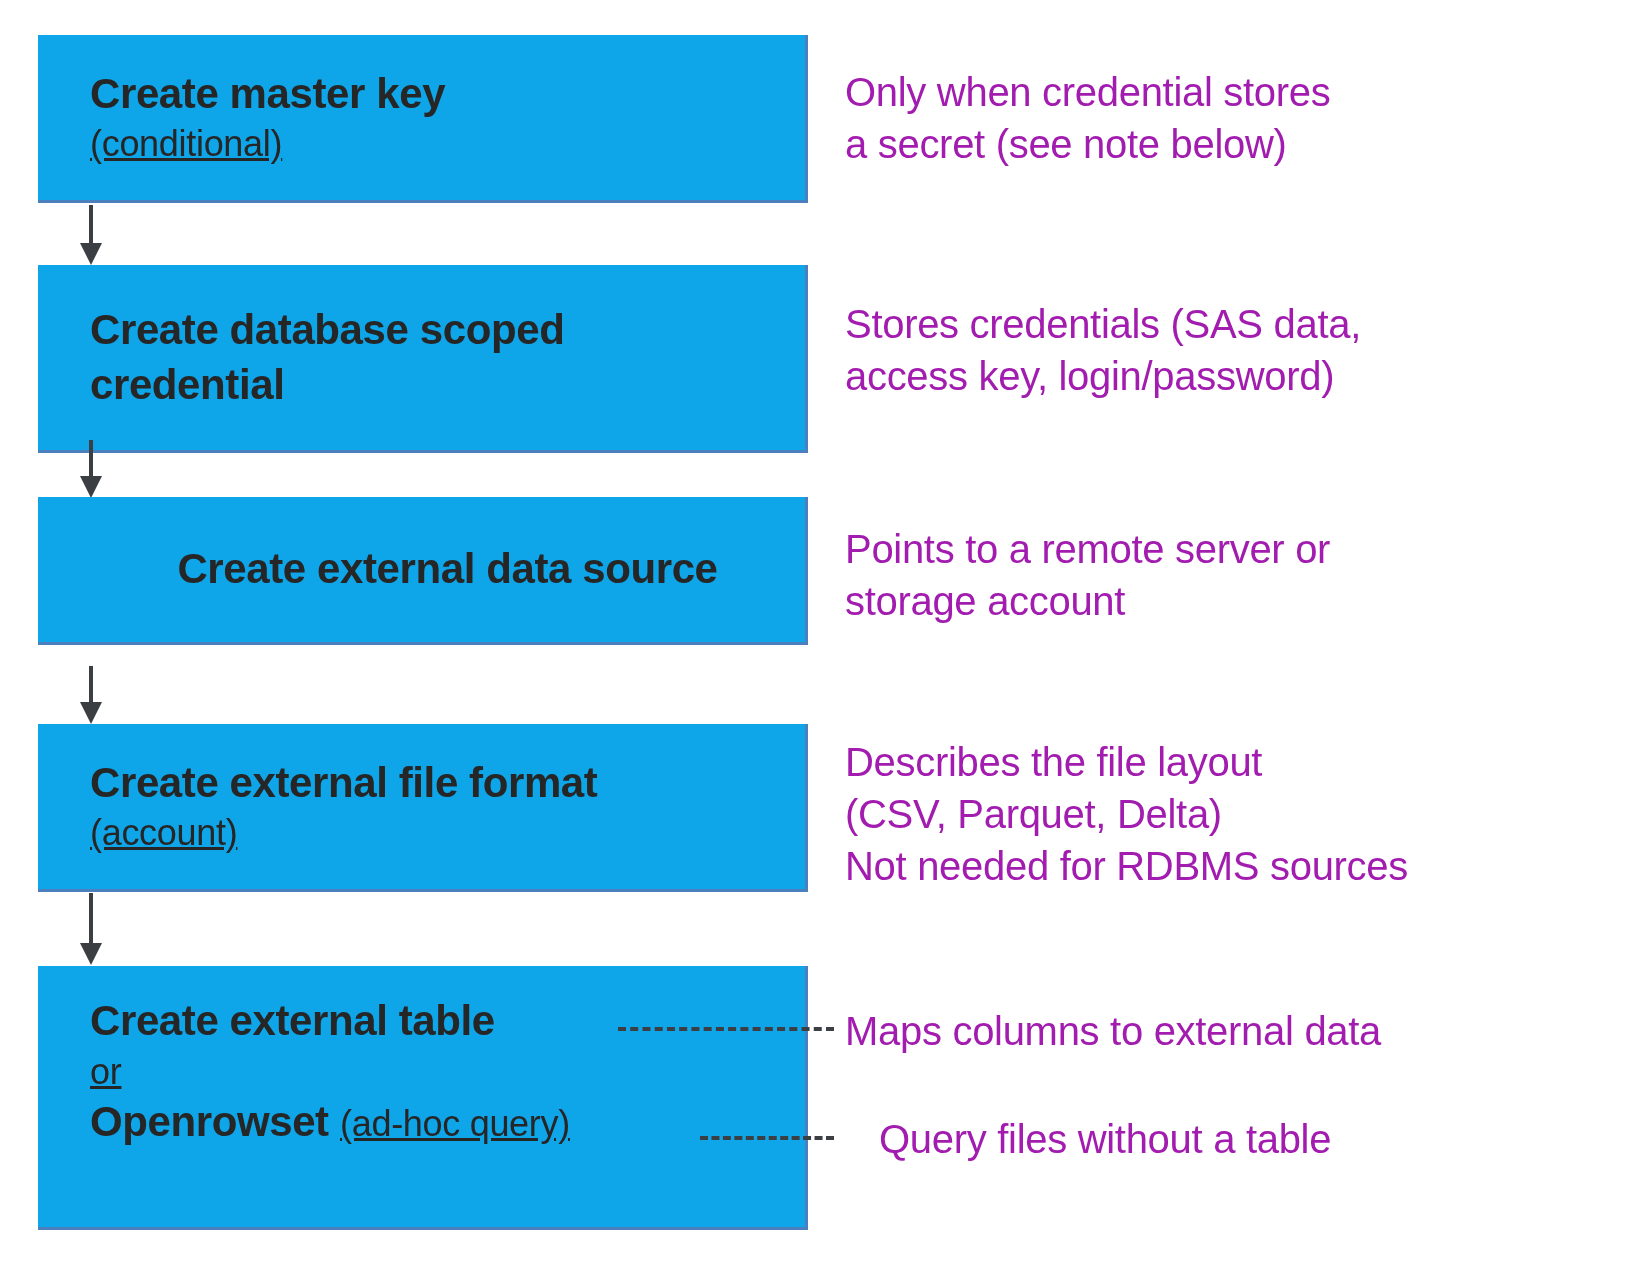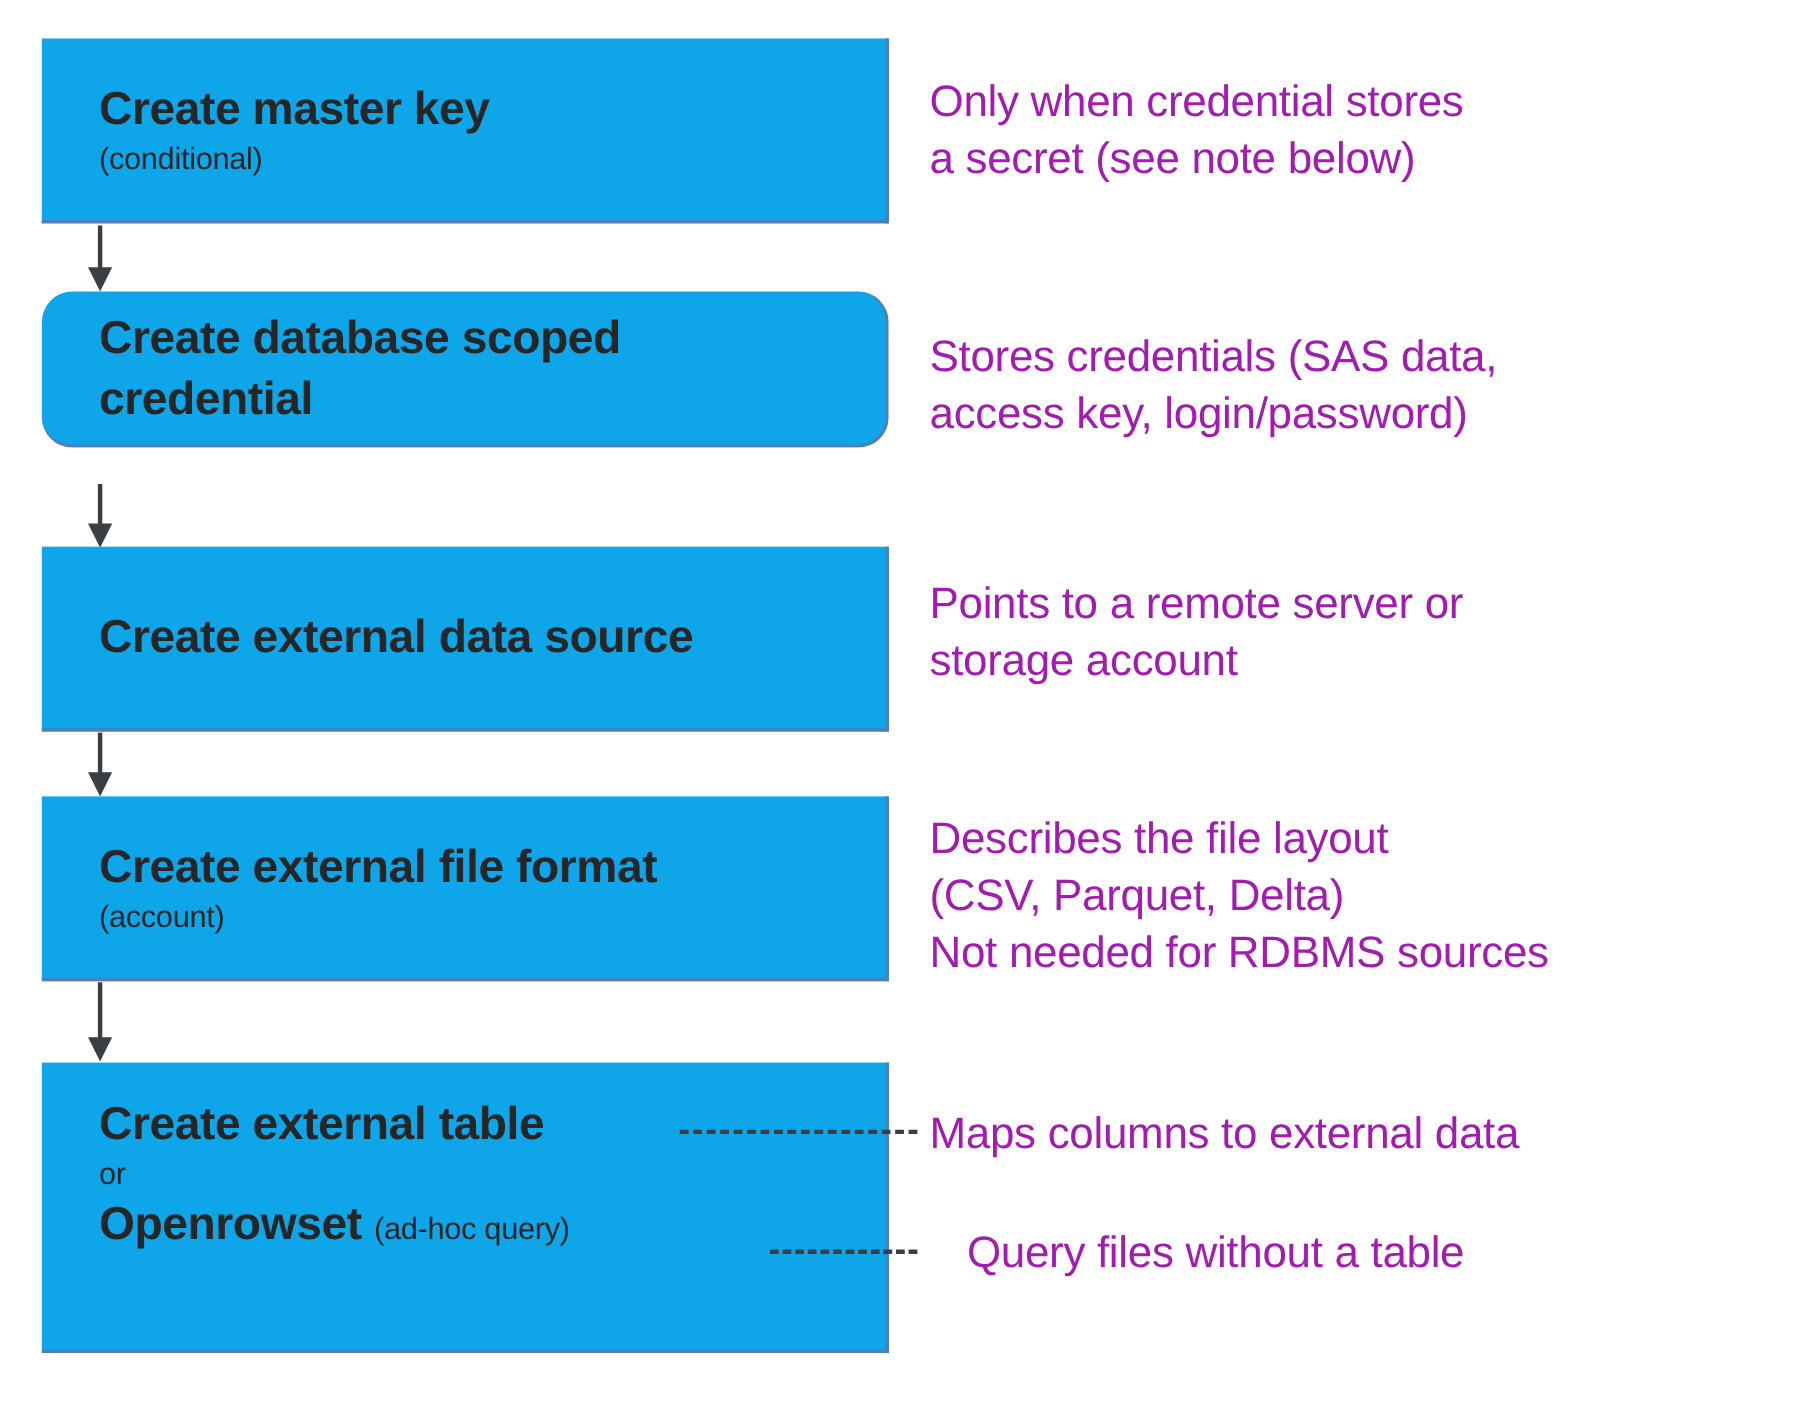--- a/index.html
+++ b/index.html
@@ -40,30 +40,31 @@
     line-height: 1.30;
     white-space: nowrap;
   }
   .node .strong {
     font-weight: bold;
     font-size: 42px;
     letter-spacing: -0.4px;
   }
   .node .light {
     font-weight: normal;
-    font-size: 28px;
+    font-size: 36px;
     letter-spacing: -0.3px;
+    text-decoration: underline;
   }
   .node .inline-light {
     font-weight: normal;
   }
 
   #node-master-key   { top: 35px;  height: 168px; }
-  #node-credential   { top: 265px; height: 142px; border-radius: 28px; }
-  #node-data-source  { top: 497px; height: 168px; }
+  #node-credential   { top: 265px; height: 188px; }
+  #node-data-source  { top: 497px; height: 148px; align-items: center; }
   #node-file-format  { top: 724px; height: 168px; }
   #node-table        { top: 966px; height: 264px; padding-left: 52px; justify-content: flex-start; padding-top: 28px;}
 
   
   .note {
     position: absolute;
     left: 845px;
     font-size: 40px;
     font-weight: normal;
     line-height: 1.30;

